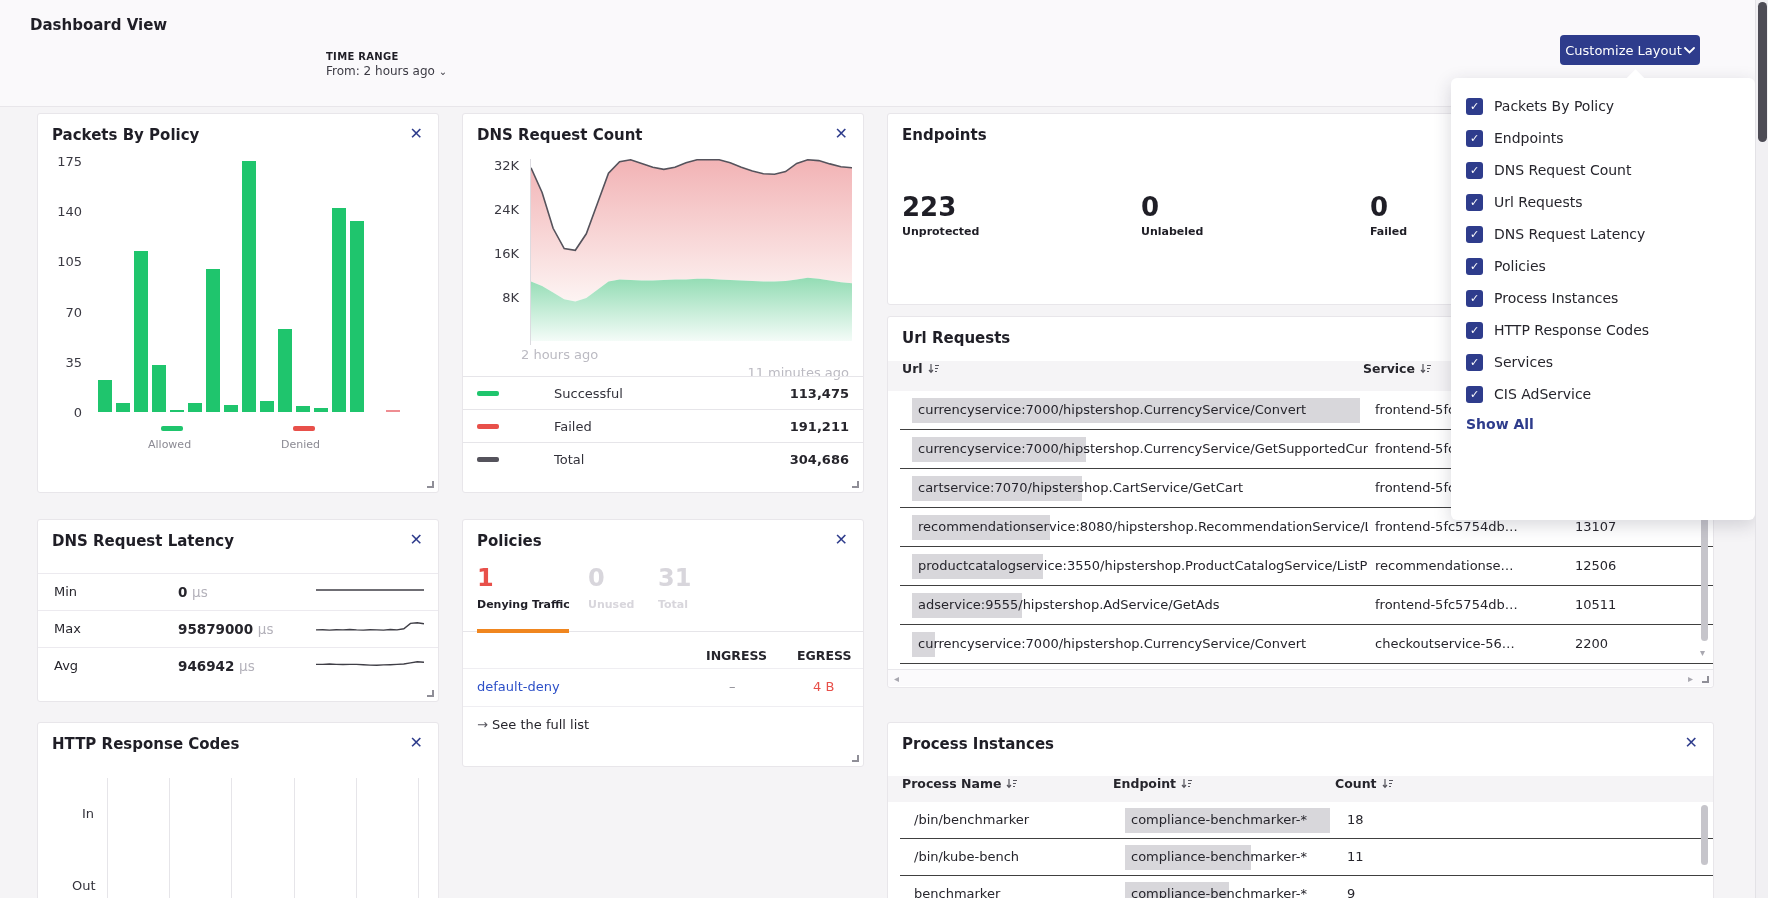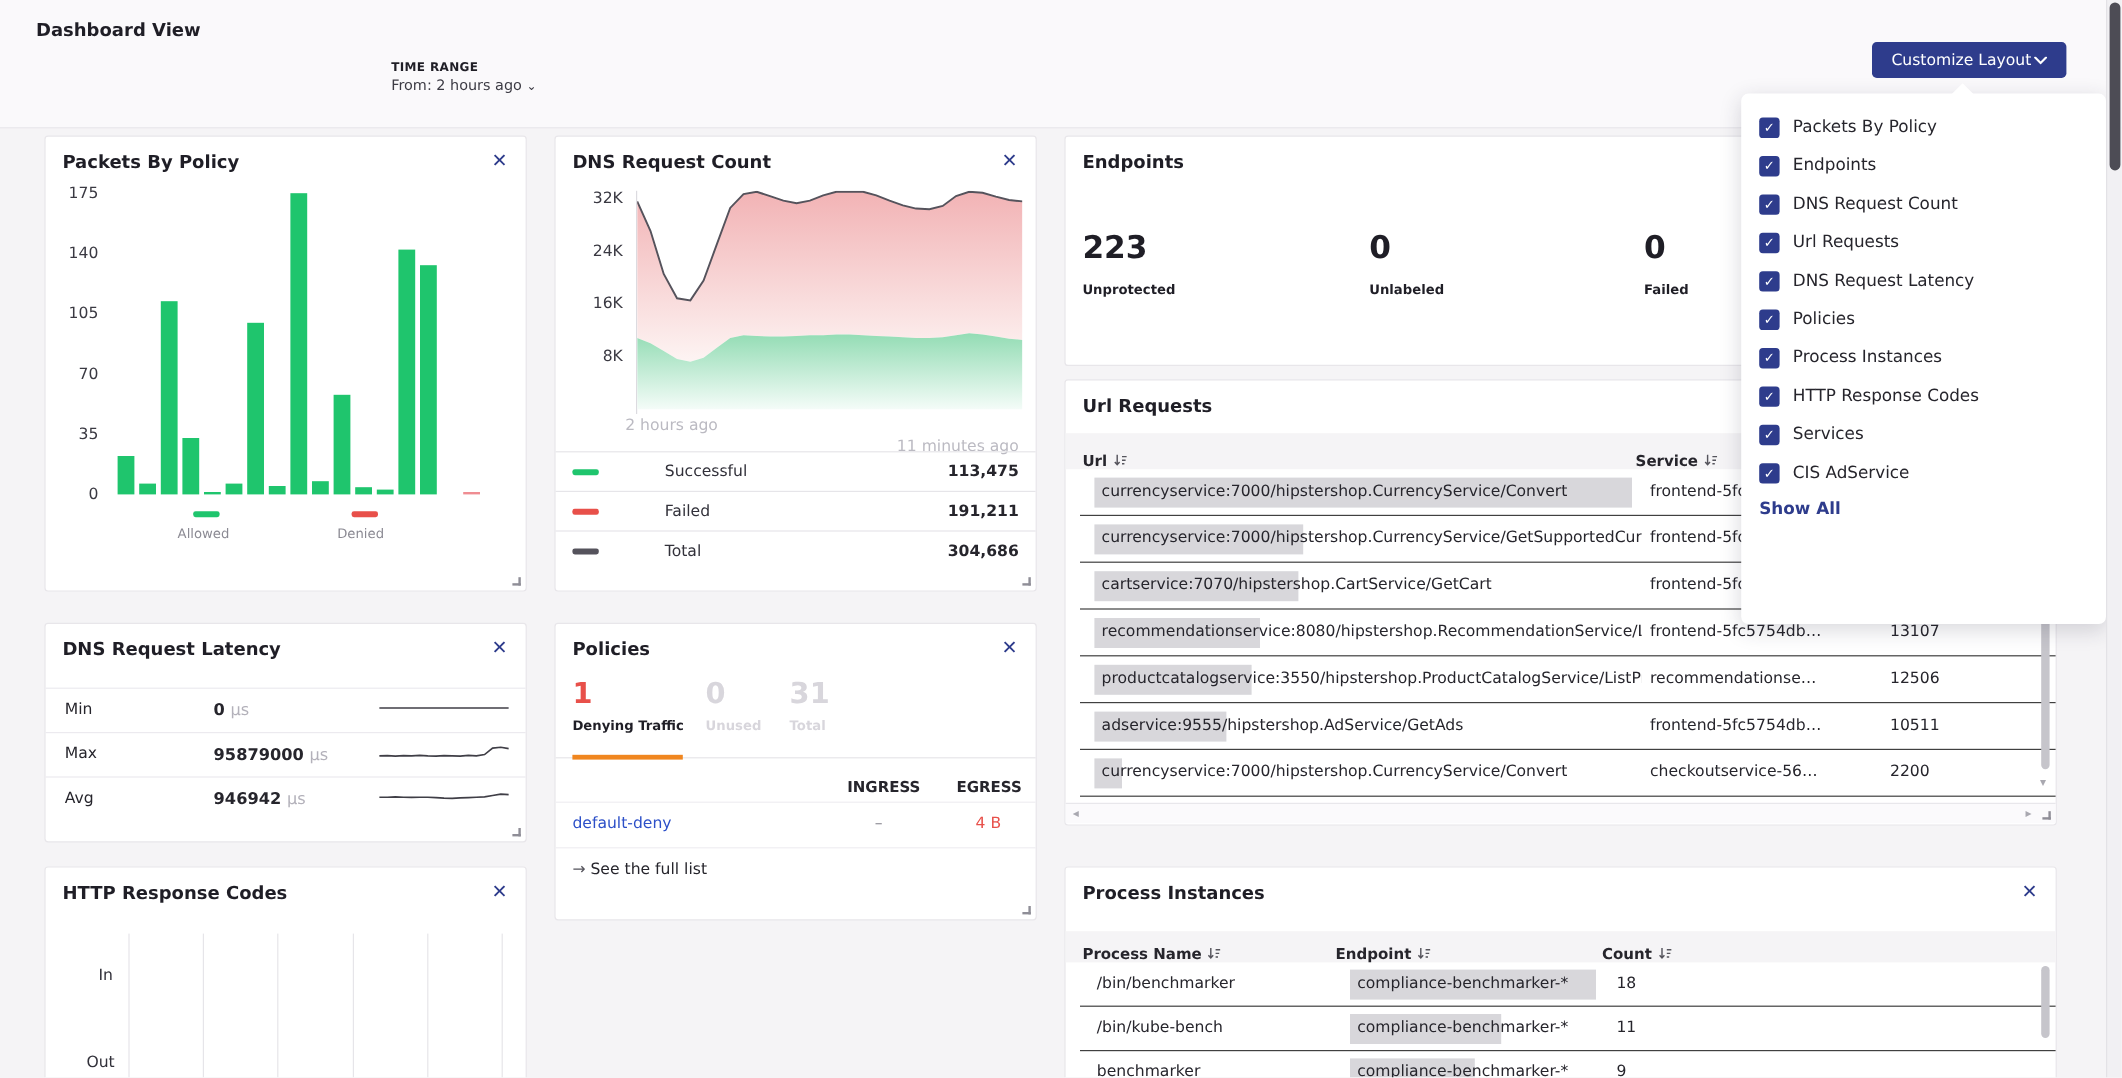--- a/index.html
+++ b/index.html
@@ -8,21 +8,21 @@
   #root { position:relative; width:1768px; height:898px; overflow:hidden; background:#f5f4f6; }
 
   .hdr { position:absolute; left:0; top:0; width:1768px; height:107px; background:#faf9fb; border-bottom:1px solid #e8e6ea; }
   .page-title { position:absolute; left:30px; top:16px; font-size:15px; font-weight:700; color:#1f1e26; }
   .select { position:absolute; left:28px; top:47px; width:246px; height:40px; background:#fff; border:1px solid #dddce2; border-radius:7px; display:flex; align-items:center; justify-content:space-between; padding:0 16px; cursor:pointer; }
   .select .sel-txt { font-size:14px; color:#26252c; }
   .tr-wrap { position:absolute; left:326px; top:51px; }
   .tr-label { font-size:10px; font-weight:700; color:#1f1e26; letter-spacing:.3px; }
   .tr-value { font-size:12px; color:#3c3b44; margin-top:2px; cursor:pointer; }
 
-  .btn-customize { position:absolute; left:1560px; top:35px; width:162px; height:30px; background:#2e3c8c; border:none; border-radius:4px; color:#fff; font-size:13px; font-family:inherit; display:flex; align-items:center; justify-content:center; gap:2px; cursor:pointer; }
+  .btn-customize { position:absolute; left:1560px; top:35px; width:140px; height:30px; background:#2e3c8c; border:none; border-radius:4px; color:#fff; font-size:13px; font-family:inherit; display:flex; align-items:center; justify-content:center; gap:2px; cursor:pointer; }
 
   .menu { position:absolute; left:1451px; top:78px; width:304px; height:442px; background:#fff; border-radius:6px; box-shadow:0 5px 18px rgba(40,40,60,.18); z-index:50; padding-top:12px; }
   .menu-notch { position:absolute; left:178px; top:-6px; width:13px; height:13px; background:#fff; transform:rotate(45deg); }
   .menu-item { height:32px; display:flex; align-items:center; padding-left:15px; gap:11px; cursor:pointer; }
   .cb { width:17px; height:17px; border-radius:3px; flex:0 0 17px; display:flex; align-items:center; justify-content:center; }
   .cb.on { background:#2e3c8c; color:#fff; font-size:11px; font-weight:700; }
   .cb.off { background:#fff; border:2px solid #6d6c75; }
   .menu-item .lbl { font-size:14px; color:#26252c; }
   .show-all { margin:6px 0 0 15px; font-size:14px; font-weight:700; color:#2e3c8c; cursor:pointer; display:inline-block; }
 
@@ -42,24 +42,24 @@
   .dtick { position:absolute; width:46px; text-align:right; font-size:13px; color:#3a3942; }
   .dxlbl { position:absolute; top:233px; font-size:13px; color:#bbbac2; }
   .dleg-row { height:33px; border-top:1px solid #e6e5e9; display:flex; align-items:center; }
   .dleg-swatch { width:22px; height:5px; border-radius:2px; margin-left:14px; }
   .dleg-lbl { font-size:13px; color:#32313a; margin-left:55px; }
   .dleg-val { margin-left:auto; margin-right:14px; font-size:13px; font-weight:700; color:#26252c; }
 
   
   .ep-stat { position:absolute; top:78px; }
   .ep-val { font-size:26px; font-weight:800; color:#1f1e26; }
-  .ep-lbl { font-size:11px; font-weight:700; color:#1f1e26; margin-top:13px; }
-
-  
-  .thead { position:absolute; left:0; right:0; background:#f5f4f6; display:flex; align-items:flex-end; }
+  .ep-lbl { font-size:11px; font-weight:700; color:#1f1e26; margin-top:3px; }
+
+  
+  .thead { position:absolute; left:0; right:0; background:#f5f4f6; display:flex; align-items:flex-start; }
   .th { font-size:12.5px; font-weight:700; color:#26252c; display:flex; align-items:center; gap:5px; cursor:pointer; }
   .trow { position:absolute; left:12px; right:0; border-bottom:1px solid #404040; }
   .cell { position:absolute; font-size:13px; color:#26252c; white-space:nowrap; }
   .hl { position:absolute; background:#d8d7db; height:25px; top:7px; }
   .sorticon { display:inline-block; }
 
   
   .lat-row { position:absolute; left:0; right:0; height:37px; border-top:1px solid #eceaef; }
   .lat-lbl { position:absolute; left:16px; top:10px; font-size:13px; color:#26252c; }
   .lat-val { position:absolute; left:140px; top:10px; font-size:13.5px; font-weight:600; color:#26252c; }

